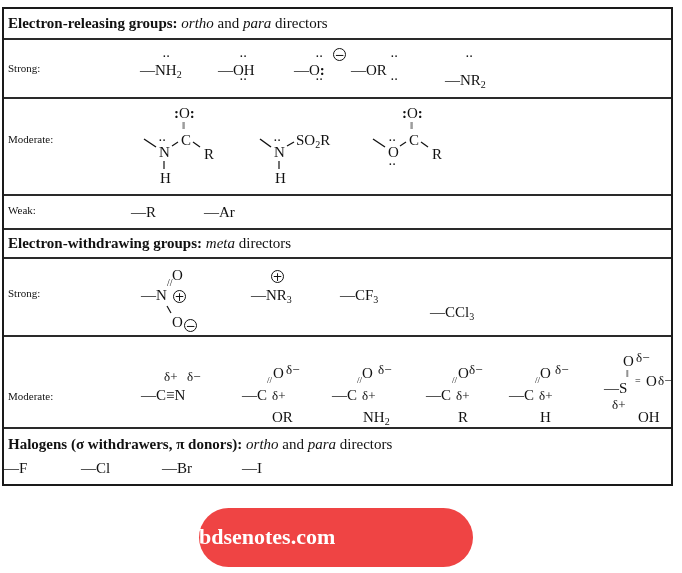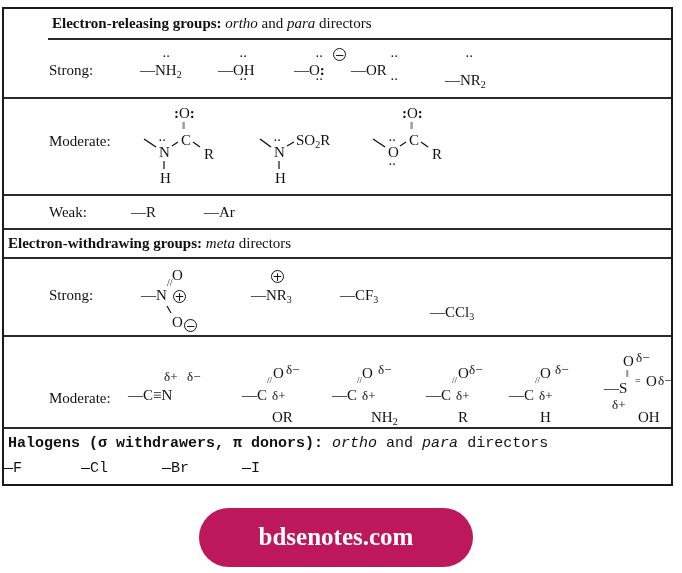--- a/index.html
+++ b/index.html
@@ -2,43 +2,43 @@
 <html><head>
 <meta charset="utf-8">
 <style>
   html, body { margin:0; padding:0; background:#ffffff; }
   body { width:682px; height:573px; position:relative; overflow:hidden;
          font-family:"Liberation Serif", "DejaVu Serif", serif; color:#111; }
   .tbl { position:absolute; left:2px; top:7px; width:671px; height:479px;
          border:2px solid #1a1a1a; box-sizing:border-box; }
   .row { position:absolute; left:0; right:0; box-sizing:border-box;
          border-bottom:2px solid #2a2a2a; }
-  .row.last { border-bottom:none;font-family:Liberation Mono, monospace; }
+  .row.last { border-bottom:none; }
   .hdr { font-size:15px; padding-left:4px; line-height:28px; }
   .hdr b { font-weight:bold; }
   .hdr i { font-style:italic; }
-  .lbl { position:absolute; left:4px; font-size:15px;margin-left:41px; }
+  .lbl { position:absolute; left:4px; font-size:11px; }
   .chem { position:absolute; font-size:15px; white-space:nowrap; }
   .sub { font-size:10px; vertical-align:-3px; }
   .small { font-size:13px; }
   .circ { display:inline-block; width:13px; height:13px; border:1px solid #111; border-radius:50%;
           font-size:12px; line-height:12px; text-align:center; box-sizing:border-box; font-family:"DejaVu Sans", sans-serif; }
   .dots { position:absolute; font-size:14px; letter-spacing:-1px; line-height:8px; }
   .badge { position:absolute; left:199px; top:508px; width:274px; height:59px;
-           background:#be185d; border-radius:30px; color:#fff;
+           background:#ef4444; border-radius:30px; color:#fff;
            font-family:"Liberation Serif", "DejaVu Serif", serif; font-weight:bold;
-           font-size:25px; text-align:center; line-height:58px; }
+           font-size:22px; text-align:left; line-height:58px; }
   svg.bond { position:absolute; overflow:visible; }
 </style>
 </head>
 <body>
 
 <div class="tbl">
 
-  <div class="row hdr" style="top:0;height:31px;margin-left:44px;">
+  <div class="row hdr" style="top:0;height:31px;">
     <b>Electron-releasing groups:</b>
     <i>ortho</i><span> and </span><i>para</i><span> directors</span>
   </div>
 
   <div class="row" style="top:31px;height:59px;">
     <span class="lbl" style="top:22px;">Strong:</span>
 
     <span class="chem" style="left:136px;top:22px;">—<span>NH</span><span class="sub">2</span></span>
     <span class="dots" style="left:158px;top:13px;">··</span>
 
@@ -139,39 +139,39 @@
 
     <span class="chem" style="left:426px;top:45px;">—<span>CCl</span><span class="sub">3</span></span>
   </div>
 
   <div class="row" style="top:328px;height:92px;">
     <span class="lbl" style="top:53px;">Moderate:</span>
 
     <div>
       <span class="chem small" style="left:160px;top:32px;">δ+</span>
       <span class="chem small" style="left:183px;top:32px;">δ−</span>
-      <span class="chem" style="left:124px;top:50px;font-family:Liberation Serif, serif;">—<span>C≡N</span></span>
+      <span class="chem" style="left:137px;top:50px;font-family:Liberation Serif, serif;">—<span>C≡N</span></span>
     </div>
 
     <div>
       <span class="chem" style="left:269px;top:28px;">O</span>
       <span class="chem small" style="left:282px;top:25px;">δ−</span>
       <span class="chem" style="left:263px;top:38px;font-size:9px;">//</span>
       <span class="chem" style="left:238px;top:50px;">—<span>C</span></span>
       <span class="chem small" style="left:268px;top:51px;">δ+</span>
       <span class="chem" style="left:268px;top:72px;">OR</span>
     </div>
 
     <div>
       <span class="chem" style="left:358px;top:28px;">O</span>
       <span class="chem small" style="left:374px;top:25px;">δ−</span>
       <span class="chem" style="left:353px;top:38px;font-size:9px;">//</span>
       <span class="chem" style="left:328px;top:50px;">—<span>C</span></span>
       <span class="chem small" style="left:358px;top:51px;">δ+</span>
-      <span class="chem" style="left:359px;top:72px;margin-left:8px;"><span>NH</span><span class="sub">2</span></span>
+      <span class="chem" style="left:359px;top:72px;"><span>NH</span><span class="sub">2</span></span>
     </div>
 
     <div>
       <span class="chem" style="left:454px;top:28px;">O</span>
       <span class="chem small" style="left:465px;top:25px;">δ−</span>
       <span class="chem" style="left:448px;top:38px;font-size:9px;">//</span>
       <span class="chem" style="left:422px;top:50px;">—<span>C</span></span>
       <span class="chem small" style="left:452px;top:51px;">δ+</span>
       <span class="chem" style="left:454px;top:72px;">R</span>
     </div>

